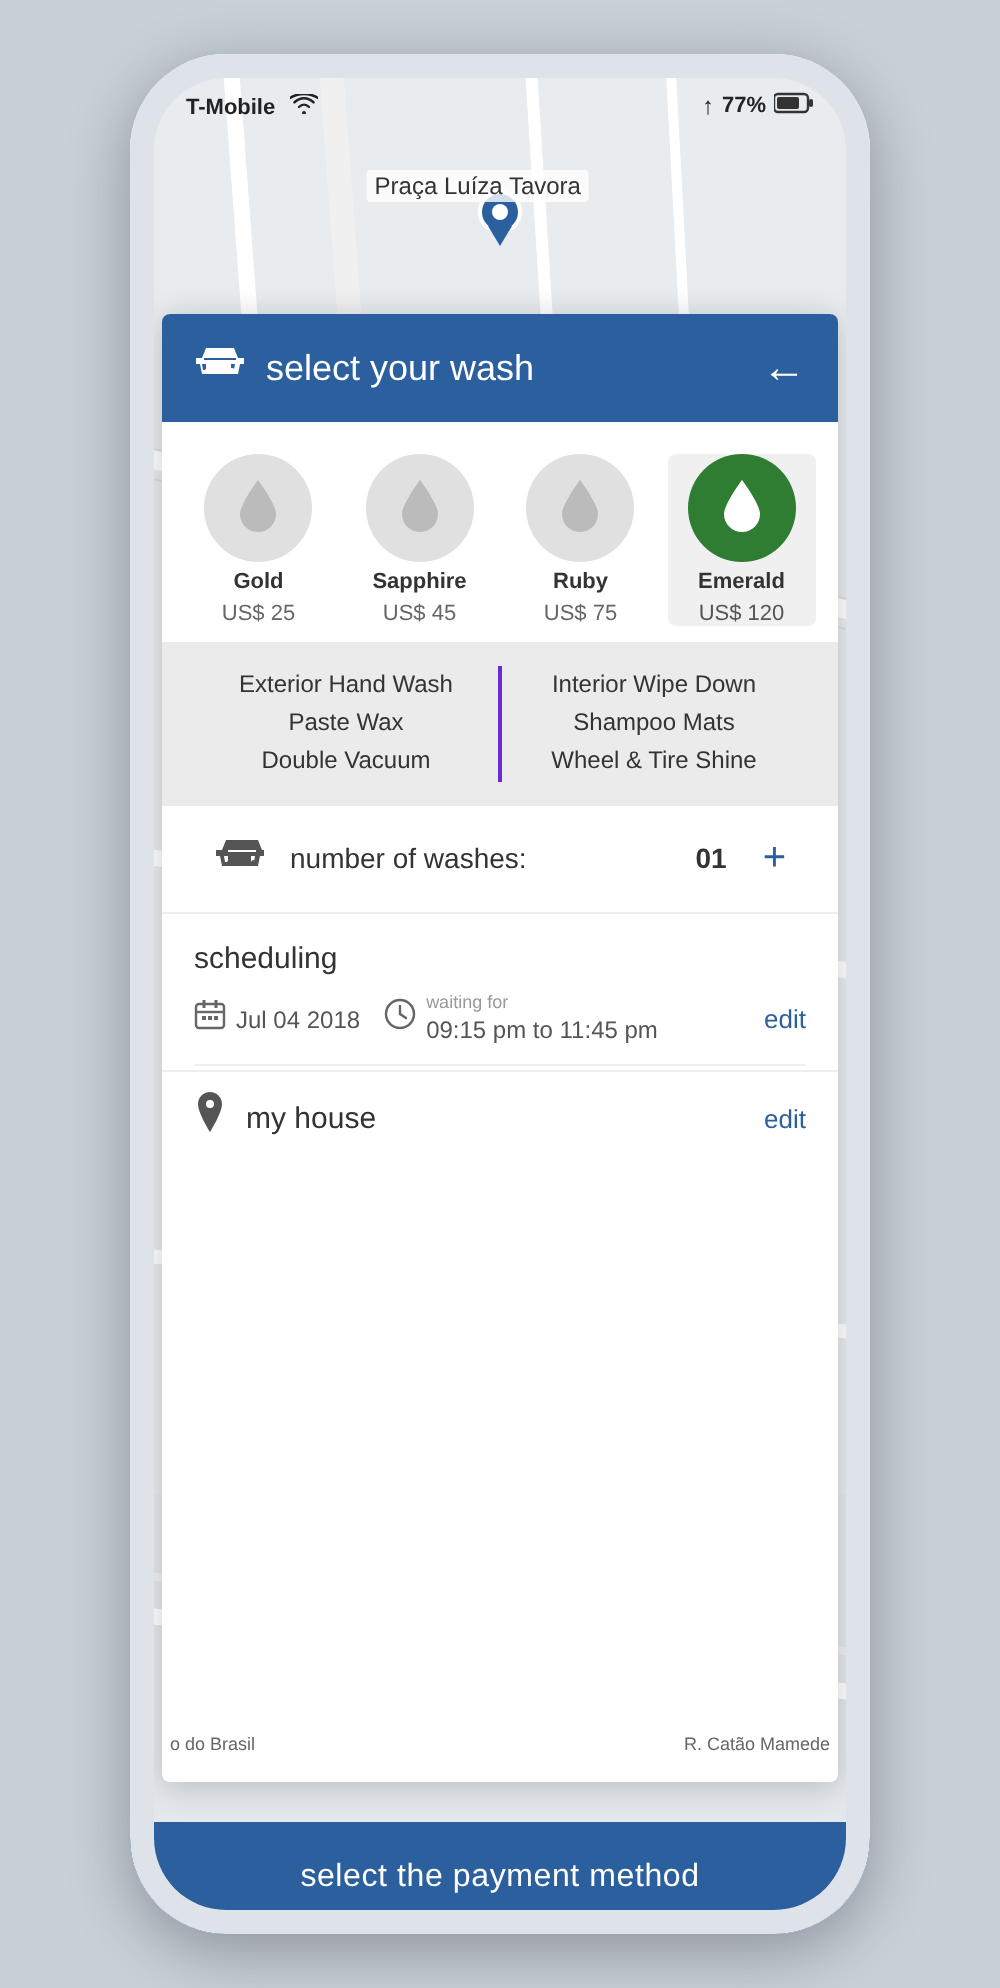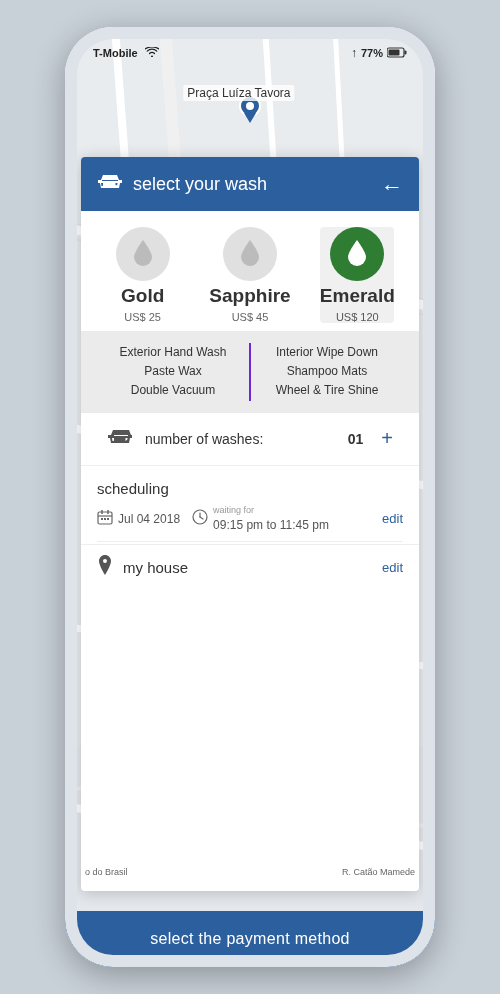--- a/index.html
+++ b/index.html
@@ -144,21 +144,21 @@
       display: flex;
       align-items: center;
       justify-content: center;
       position: relative;
     }
     .wash-circle.selected {
       background: #2e7d32;
     }
 
     .wash-name {
-      font-size: 19px;
+      font-size: 11px;
       color: #333;
       font-weight: 600;
     }
     .wash-name.selected {
       color: #333;
       font-weight: 700;
     }
     .wash-price {
       font-size: 11px;
       color: #666;
@@ -468,20 +468,31 @@
             <span>
               <svg width="22" height="28" viewBox="0 0 22 28" fill="#bbb">
                 <path d="M11 2 C11 2 2 14 2 19 a9 9 0 0 0 18 0 C20 14 11 2 11 2z"></path>
               </svg>
             </span>
           </div>
           <span class="wash-name">Sapphire</span>
           <span class="wash-price">US$ 45</span>
         </div>
 
+        <div class="wash-option">
+          <div class="wash-circle">
+            <span>
+              <svg width="22" height="28" viewBox="0 0 22 28" fill="#bbb">
+                <path d="M11 2 C11 2 2 14 2 19 a9 9 0 0 0 18 0 C20 14 11 2 11 2z"></path>
+              </svg>
+            </span>
+          </div>
+          <span class="wash-name">Ruby</span>
+          <span class="wash-price">US$ 75</span>
+        </div>
 
         <div class="wash-option" style="background:#f0f0f0; border-radius:4px;">
           <div class="wash-circle selected">
             <span>
               <svg width="22" height="28" viewBox="0 0 22 28" fill="white">
                 <path d="M11 2 C11 2 2 14 2 19 a9 9 0 0 0 18 0 C20 14 11 2 11 2z"></path>
               </svg>
             </span>
           </div>
           <span class="wash-name selected">Emerald</span>

